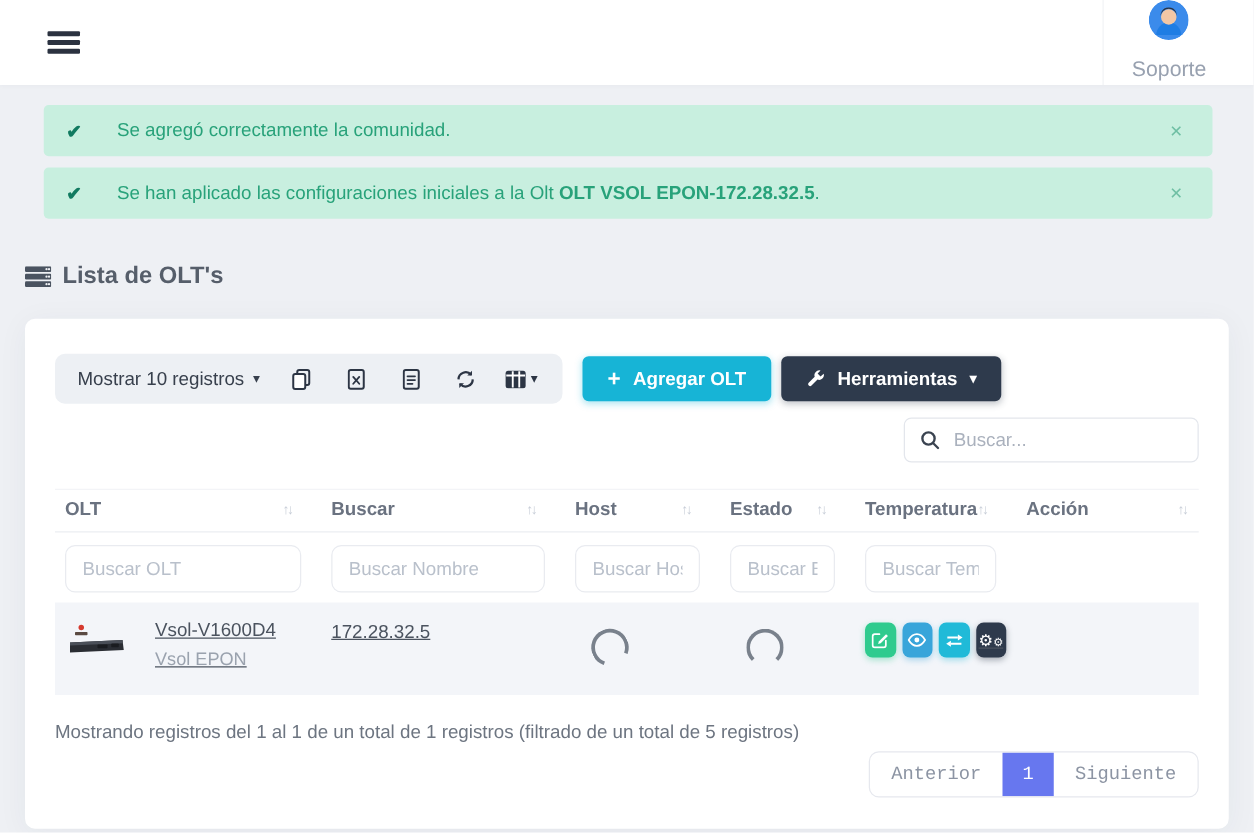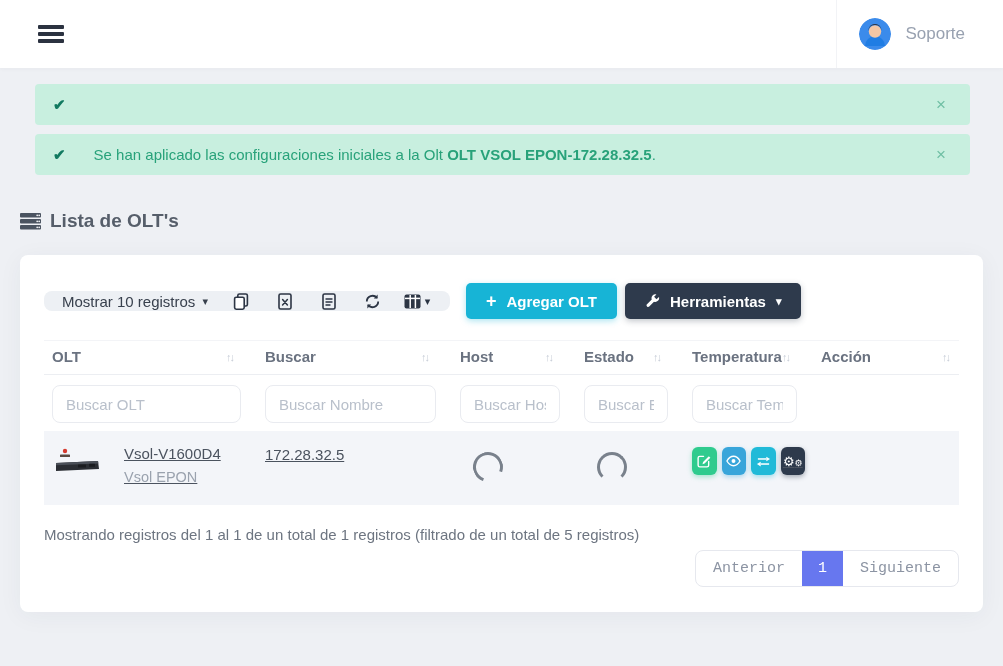--- a/index.html
+++ b/index.html
@@ -15,21 +15,21 @@
   .navbar {
     height:68px; background:#fff; display:flex; align-items:center;
     justify-content:space-between; padding:0 18px 0 38px;
     box-shadow:0 1px 4px rgba(40,50,70,.04);
     position:relative; z-index:5;
   }
   .hamburger { width:30px; cursor:pointer; padding:4px 0; }
   .hamburger span { display:block; width:26px; height:4px; background:#2b3240; border-radius:1px; margin:3px 0; }
   .nav-user {
     display:flex; align-items:center; gap:14px; height:68px;
-    border-left:1px solid #f2f3f6; padding:0 20px 0 22px; cursor:pointer;
+    border-left:1px solid #f2f3f6; padding:0 20px 0 22px; cursor:pointer;flex-direction:column;
   }
   .avatar { width:32px; height:32px; border-radius:50%; overflow:hidden; flex:0 0 auto; }
   .nav-user-name { color:#98a1b0; font-size:17px; }
 
   
   .alerts { padding:16px 33px 0 35px; }
   .alert {
     background:#c8efdf; color:#28a27a; border-radius:4px;
     padding:11px 18px; margin-bottom:9px;
     display:flex; align-items:center; min-height:41px;
@@ -49,21 +49,21 @@
   
   .card {
     background:#fff; border-radius:8px; margin:23px 20px 0 20px;
     box-shadow:0 4px 25px rgba(40,50,70,.05);
     padding:28px 24px 25px 24px;
   }
 
   
   .toolbar-row { display:flex; align-items:center; }
   .tool-pill {
-    background:#edf0f4; border-radius:8px; height:20px;
+    background:#edf0f4; border-radius:8px; height:40px;
     display:flex; align-items:center; padding:0 16px; gap:10px;
   }
   .length-btn {
     background:none; border:none; font-family:inherit; font-size:15px; color:#38404d;
     display:flex; align-items:center; gap:7px; cursor:pointer; padding:0 6px 0 2px;
   }
   .caret { font-size:11px; color:inherit; line-height:1; }
   .icon-btn {
     background:none; border:none; cursor:pointer; color:#2c3544;
     width:34px; height:30px; display:flex; align-items:center; justify-content:center; gap:4px;
@@ -157,20 +157,21 @@
         <path d="M9.5 12.5a6.6 6.6 0 0 1 13 0c0-1-0.6-6.5-6.5-6.5s-6.5 5.5-6.5 6.5z" fill="#2b3342"></path>
       </svg>
     </span>
     <span class="nav-user-name">Soporte</span>
   </div>
 </div>
 
 <div class="alerts">
   <div class="alert">
     <span class="check">✔</span>
+    <span class="msg">Se agregó correctamente la comunidad.</span>
     <button class="close-x">×</button>
   </div>
   <div class="alert">
     <span class="check">✔</span>
     <span class="msg"><span>Se han aplicado las configuraciones iniciales a la Olt </span><b>OLT VSOL EPON-172.28.32.5</b><span>.</span></span>
     <button class="close-x">×</button>
   </div>
 </div>
 
 <div class="page-title-row">
@@ -237,20 +238,29 @@
     </button>
     <button class="btn btn-tools">
       <svg width="15" height="15" viewBox="0 0 16 16">
         <path d="M14.9 3.2a4.1 4.1 0 0 1-5.3 5L4.5 13.3a1.7 1.7 0 0 1-2.4-2.4l5.1-5.1a4.1 4.1 0 0 1 5-5.3L9.7 3l2.5 2.5z" fill="#fff"></path>
       </svg>
       <span>Herramientas</span>
       <span class="caret">▾</span>
     </button>
   </div>
 
+  <div class="search-row">
+    <div class="search-box">
+      <svg width="16" height="16" viewBox="0 0 16 16">
+        <circle cx="6.8" cy="6.8" r="4.9" fill="none" stroke="#3a4350" stroke-width="1.9"></circle>
+        <path d="M10.6 10.6 L14.4 14.4" stroke="#3a4350" stroke-width="1.9" stroke-linecap="round"></path>
+      </svg>
+      <input type="text" placeholder="Buscar..." style="">
+    </div>
+  </div>
 
   <div class="grid-row thead">
     <div class="th">
         <span>OLT</span>
         <span class="sort">↑↓</span>
       </div>
     <div class="th">
         <span>Buscar</span>
         <span class="sort">↑↓</span>
       </div>

